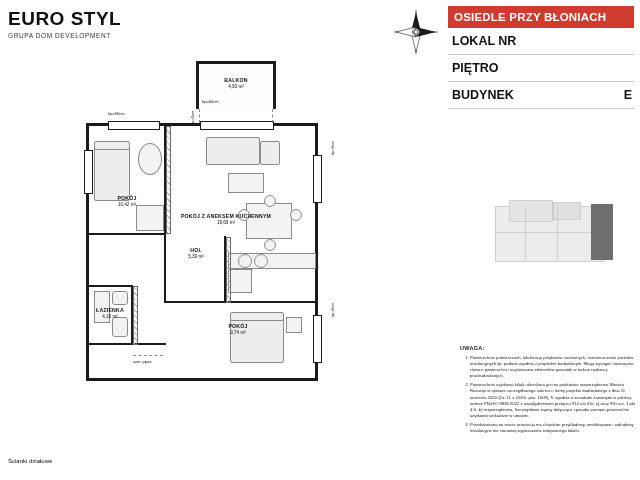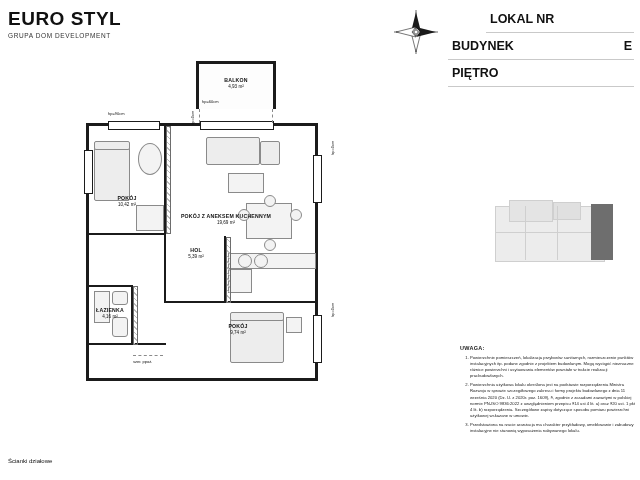--- a/index.html
+++ b/index.html
@@ -24,21 +24,21 @@
     background:#cf3b2e;color:#fff;font-size:11.5px;font-weight:bold;
     padding:5px 6px 5px 6px;letter-spacing:.2px;white-space:nowrap;
   }
   .row{
     border-bottom:1px solid #c9c9c9;
     height:26px;display:flex;align-items:center;justify-content:space-between;
     padding:0 2px 0 4px;
   }
   .row .k{font-size:12.5px;font-weight:bold;color:#111;}
   .row .v{font-size:12.5px;font-weight:bold;color:#111;}
-  .row.first{border-top:none;margin-left:38px;}
+  .row.first{border-top:none;}
 
   
   .keyplan{position:absolute;left:495px;top:200px;width:140px;height:68px;}
   .kp-base{position:absolute;left:0;top:6px;width:108px;height:54px;background:#ececec;border:1px solid #cfcfcf;}
   .kp-b2{position:absolute;left:14px;top:0px;width:42px;height:20px;background:#e4e4e4;border:1px solid #cfcfcf;}
   .kp-b3{position:absolute;left:58px;top:2px;width:26px;height:16px;background:#e0e0e0;border:1px solid #cfcfcf;}
   .kp-dark{position:absolute;left:96px;top:4px;width:22px;height:56px;background:#6e6e6e;}
   .kp-l1{position:absolute;left:30px;top:6px;width:1px;height:54px;background:#cfcfcf;}
   .kp-l2{position:absolute;left:62px;top:6px;width:1px;height:54px;background:#cfcfcf;}
   .kp-l3{position:absolute;left:0px;top:32px;width:108px;height:1px;background:#cfcfcf;}
@@ -86,32 +86,33 @@
       <line x1="2" y1="24" x2="46" y2="24" stroke="#222" stroke-width="0.7"></line>
       <polygon points="24,4 29,24 24,20 19,24" fill="#1b1b1b"></polygon>
       <polygon points="24,44 19,24 24,28 29,24" fill="#ffffff" stroke="#1b1b1b" stroke-width="0.6"></polygon>
       <polygon points="4,24 24,19 20,24 24,29" fill="#ffffff" stroke="#1b1b1b" stroke-width="0.6"></polygon>
       <polygon points="44,24 24,29 28,24 24,19" fill="#1b1b1b"></polygon>
       <circle cx="24" cy="24" r="2" fill="#fff" stroke="#1b1b1b" stroke-width="0.6"></circle>
     </svg>
   </div>
 
   <div class="panel">
+    <div class="panel-title">OSIEDLE PRZY BŁONIACH</div>
 
     <div class="row first">
       <span class="k">LOKAL NR</span>
       <span class="v"></span>
     </div>
     <div class="row">
+      <span class="k">PIĘTRO</span>
+      <span class="v"></span>
+    </div>
+    <div class="row">
       <span class="k">BUDYNEK</span>
       <span class="v">E</span>
-    </div>
-    <div class="row">
-      <span class="k">PIĘTRO</span>
-      <span class="v"></span>
     </div>
   </div>
 
   <div class="keyplan">
     <div class="kp-base"></div>
     <div class="kp-b2"></div>
     <div class="kp-b3"></div>
     <div class="kp-l1"></div>
     <div class="kp-l2"></div>
     <div class="kp-l3"></div>

